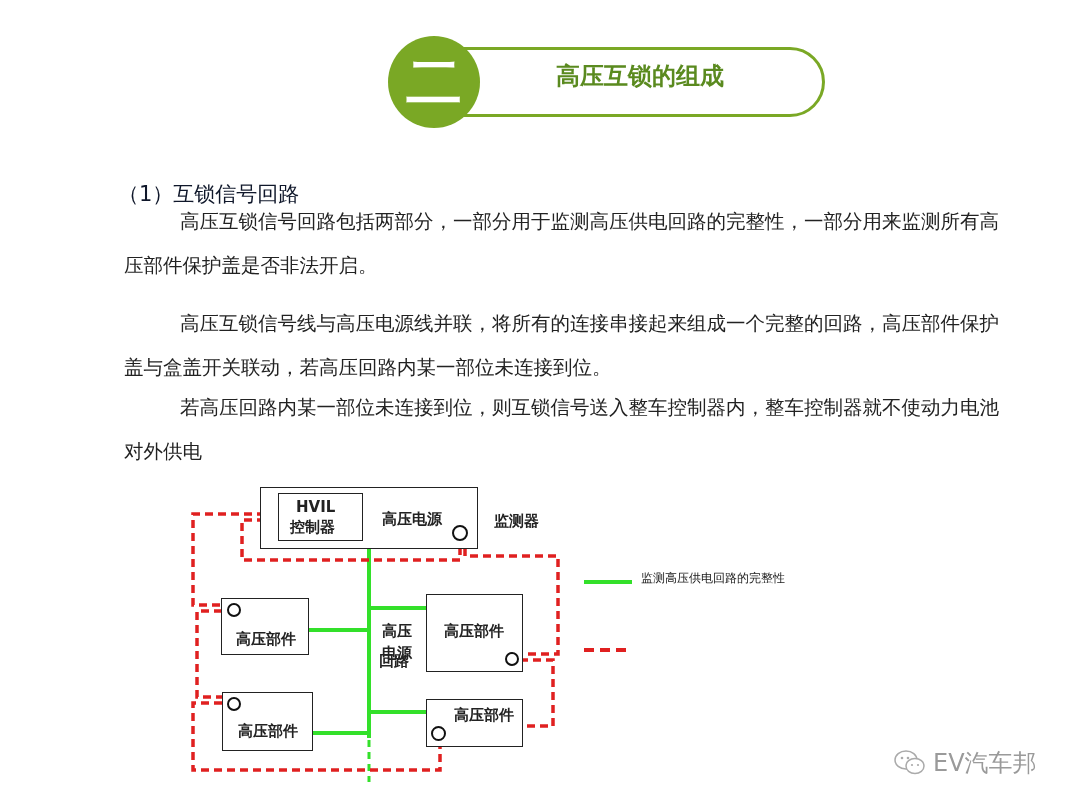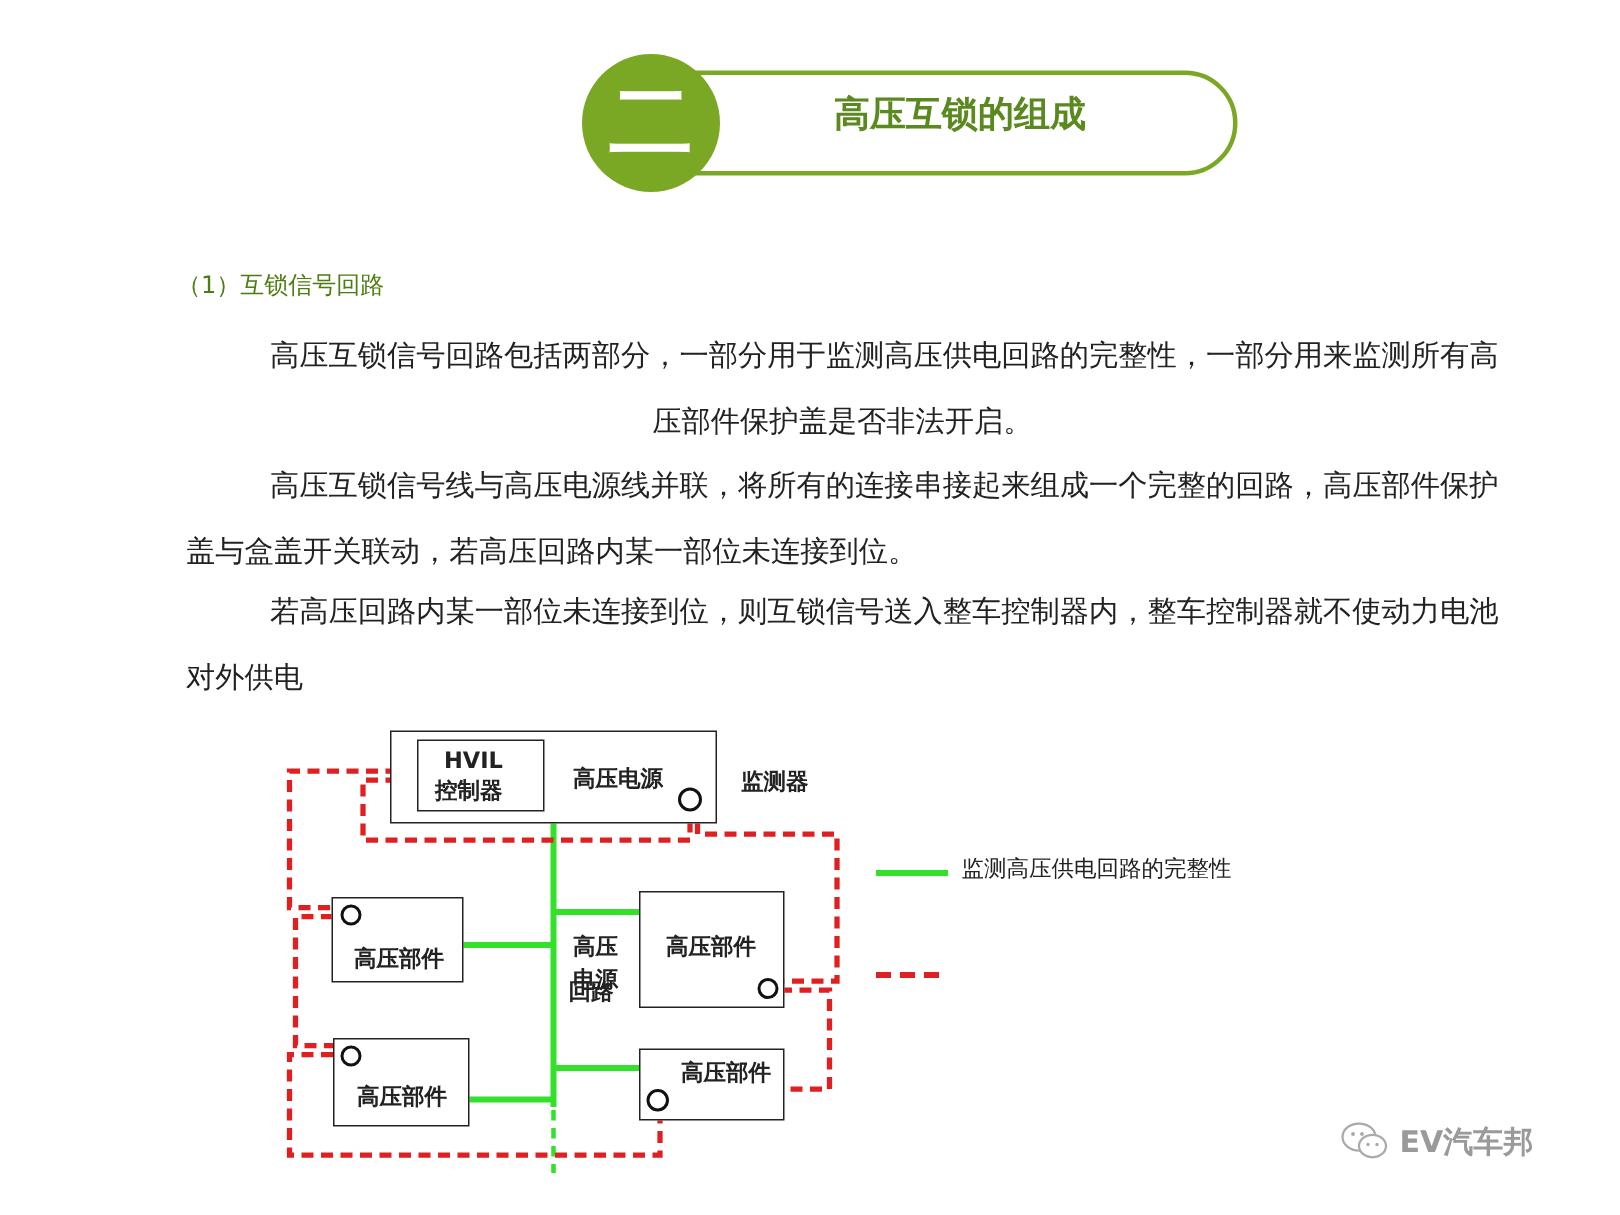--- a/index.html
+++ b/index.html
@@ -14,40 +14,40 @@
   .header-title {
     position: absolute; left: 490px; top: 47px; width: 300px; height: 58px;
     display: flex; align-items: center; justify-content: center;
     color: #5a8a1f; font-weight: bold; font-size: 24px;
   }
   .header-circle {
     position: absolute; left: 388px; top: 36px; width: 92px; height: 92px; border-radius: 50%;
     background: #7aa825; display: flex; align-items: center; justify-content: center;
     color: #fff; font-weight: bold; font-size: 56px; line-height: 1;
   }
-  .section-title { position: absolute; left: 118px; top: 180px; font-size: 16px; color: #4d7c0f; }
+  .section-title { position: absolute; left: 118px; top: 180px; font-size: 21px; color: #0f172a; }
   .para {
     position: absolute; left: 124px; width: 875px; font-size: 19.5px; line-height: 44px; color: #222;
     text-indent: 56px; margin: 0;
   }
   .diagram { position: absolute; left: 0; top: 0; width: 1080px; height: 630px; }
   .box { position: absolute; border: 1.5px solid #222; background: #fff; box-sizing: border-box; }
   .lbl { position: absolute; font-weight: bold; font-size: 15px; color: #222; white-space: nowrap; }
-  .legend-text { position: absolute; font-size: 15px; color: #222; white-space: nowrap; }
-  .watermark { position: absolute; left: 893px; top: 747px; display: flex; align-items: center; gap: 6px; color: #9a9a9a; font-size: 20px; font-weight: bold; }
+  .legend-text { position: absolute; font-size: 12px; color: #222; white-space: nowrap; }
+  .watermark { position: absolute; left: 893px; top: 747px; display: flex; align-items: center; gap: 6px; color: #9a9a9a; font-size: 24px; }
 </style>
 </head>
 <body>
 
 <div class="header-pill"></div>
 <div class="header-title">高压互锁的组成</div>
 <div class="header-circle">二</div>
 
 <div class="section-title">（1）互锁信号回路</div>
-<p class="para" style="top:215px;text-align:center;">高压互锁信号回路包括两部分，一部分用于监测高压供电回路的完整性，一部分用来监测所有高压部件保护盖是否非法开启。</p>
+<p class="para" style="top:200px;">高压互锁信号回路包括两部分，一部分用于监测高压供电回路的完整性，一部分用来监测所有高压部件保护盖是否非法开启。</p>
 <p class="para" style="top:302px;">高压互锁信号线与高压电源线并联，将所有的连接串接起来组成一个完整的回路，高压部件保护盖与盒盖开关联动，若高压回路内某一部位未连接到位。</p>
 <p class="para" style="top:386px;">若高压回路内某一部位未连接到位，则互锁信号送入整车控制器内，整车控制器就不使动力电池对外供电</p>
 
 <div class="diagram">
   <svg width="1080" height="810" style="position:absolute;left:0;top:0;">
 
     <g stroke="#33e02a" stroke-width="4" fill="none">
       <line x1="369" y1="548" x2="369" y2="738"></line>
       <line x1="369" y1="608" x2="427" y2="608"></line>
       <line x1="307" y1="630" x2="369" y2="630"></line>

